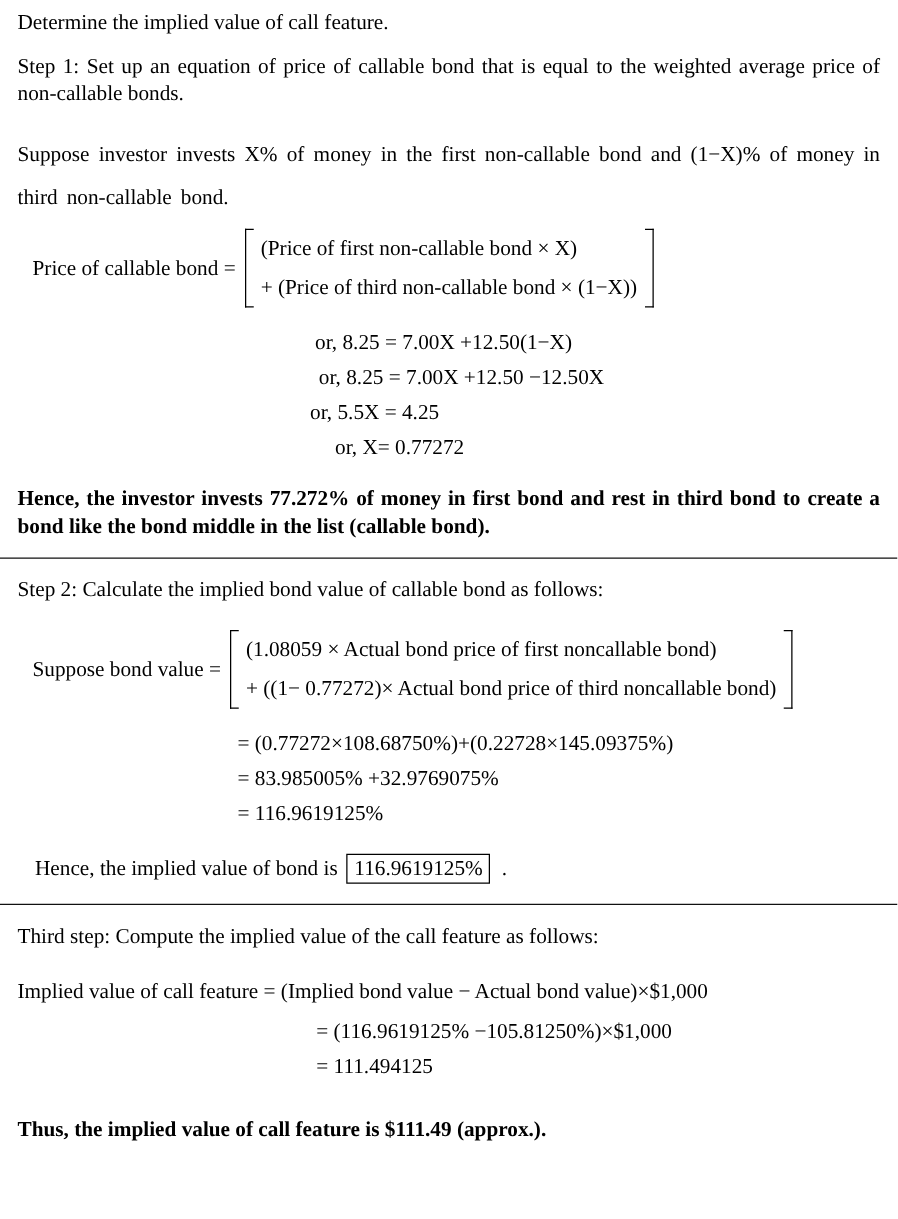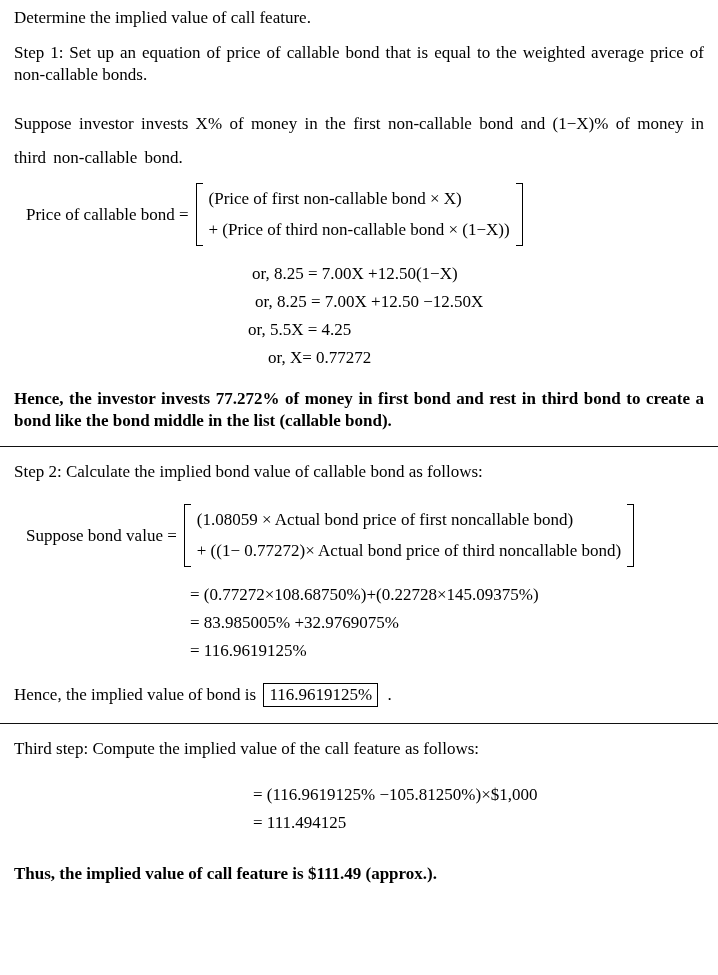--- a/index.html
+++ b/index.html
@@ -25,21 +25,21 @@
   .bracket.right { border-right: 1.6px solid #000; border-top: 1.6px solid #000; border-bottom: 1.6px solid #000; }
   .eq-lines { display: flex; flex-direction: column; row-gap: 7px; padding: 4px 6px; }
   .eq-line { line-height: 24px; white-space: nowrap; }
 
   .deriv { margin-bottom: 16px; }
   .deriv-line { line-height: 28px; white-space: nowrap; }
   .hence { margin-bottom: 8px; font-weight: bold; }
 
   .rule { border: none; border-top: 1.7px solid #111111; margin: 14px -14px 14px -14px; }
 
-  .result-line { line-height: 28px; margin: 4px 0 8px 0; }
+  .result-line { line-height: 28px; margin: 4px 0 8px 14px; }
   .boxed { display: inline-block; border: 1.2px solid #000; padding: 1px 5px; margin: 0 5px 0 3px; line-height: 20px; }
 
   .step3-eq { line-height: 24px; margin: 14px 0 6px 0; white-space: nowrap; }
   .conclusion { font-weight: 700; margin-top: 26px; line-height: 22px; }
 </style>
 </head>
 <body>
 
 <div class="page">
 
@@ -91,20 +91,21 @@
   <p class="result-line">
     <span>Hence, the implied value of bond is</span>
     <span class="boxed">116.9619125%</span>
     <span>.</span>
   </p>
 
   <hr class="rule">
 
   <p class="para heading">Third step: Compute the implied value of the call feature as follows:</p>
 
+  <p class="step3-eq">Implied value of call feature = (Implied bond value − Actual bond value)×$1,000</p>
 
   <div class="deriv">
     <div class="deriv-line" style="margin-left:239px">= (116.9619125% −105.81250%)×$1,000</div>
     <div class="deriv-line" style="margin-left:239px">= 111.494125</div>
   </div>
 
   <p class="conclusion">Thus, the implied value of call feature is $111.49 (approx.).</p>
 
 </div>
 

